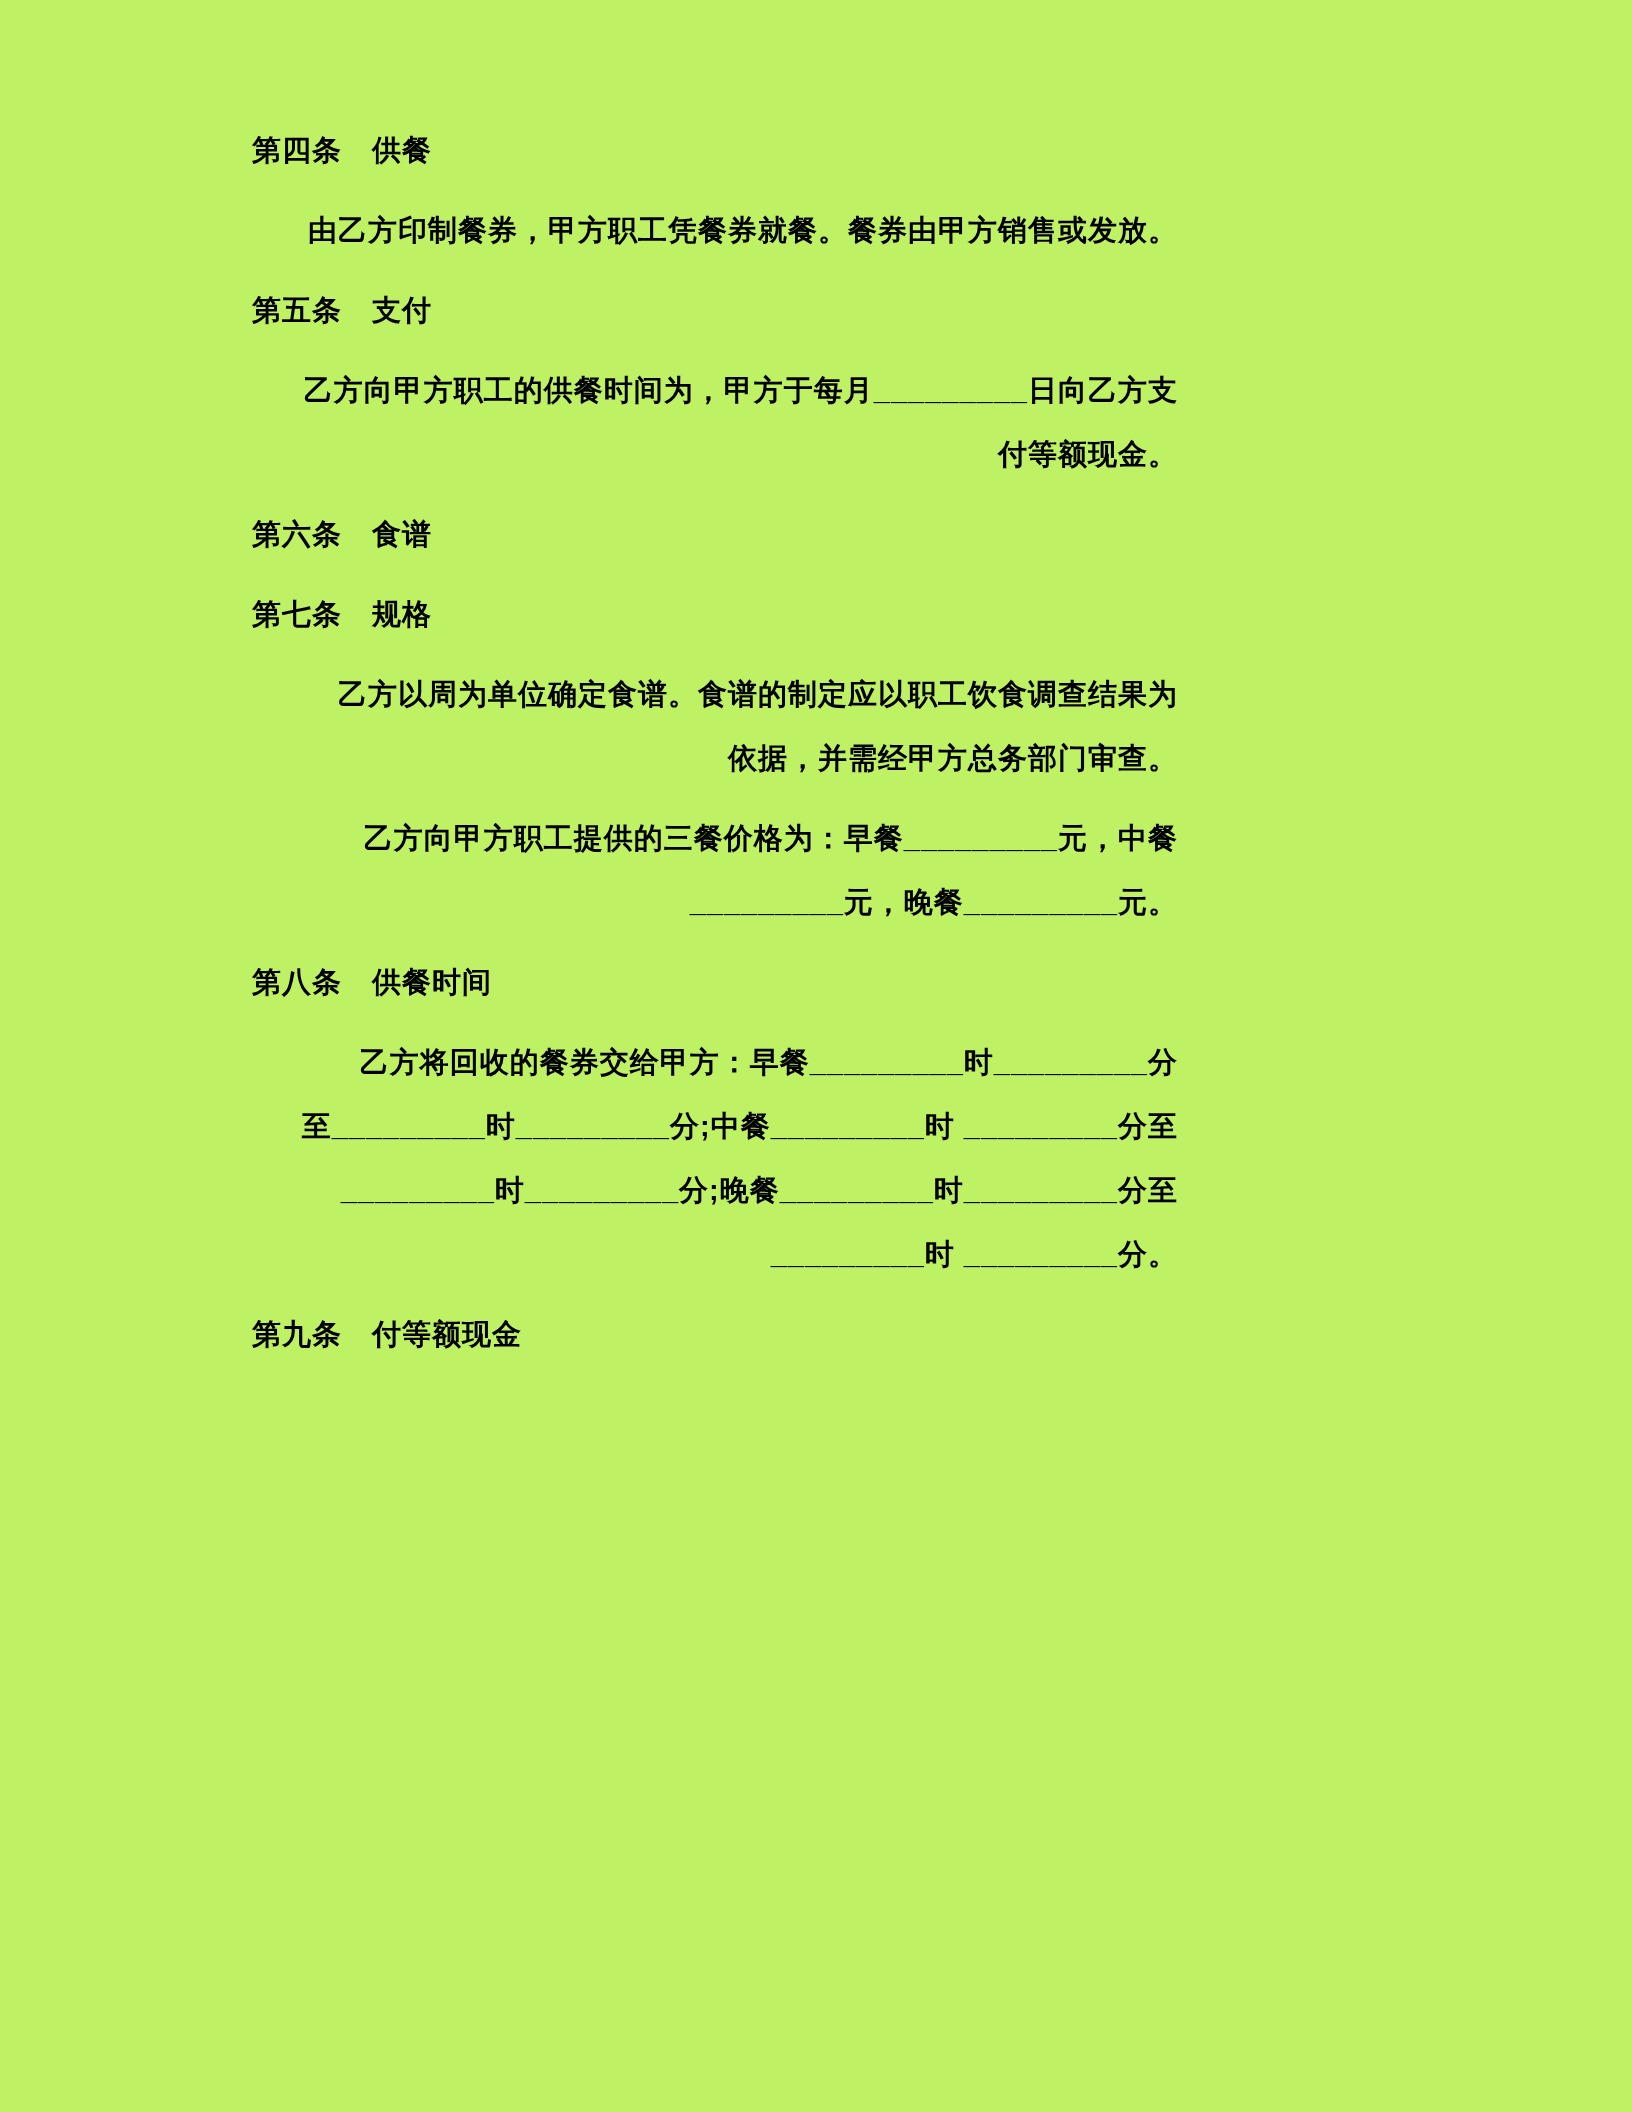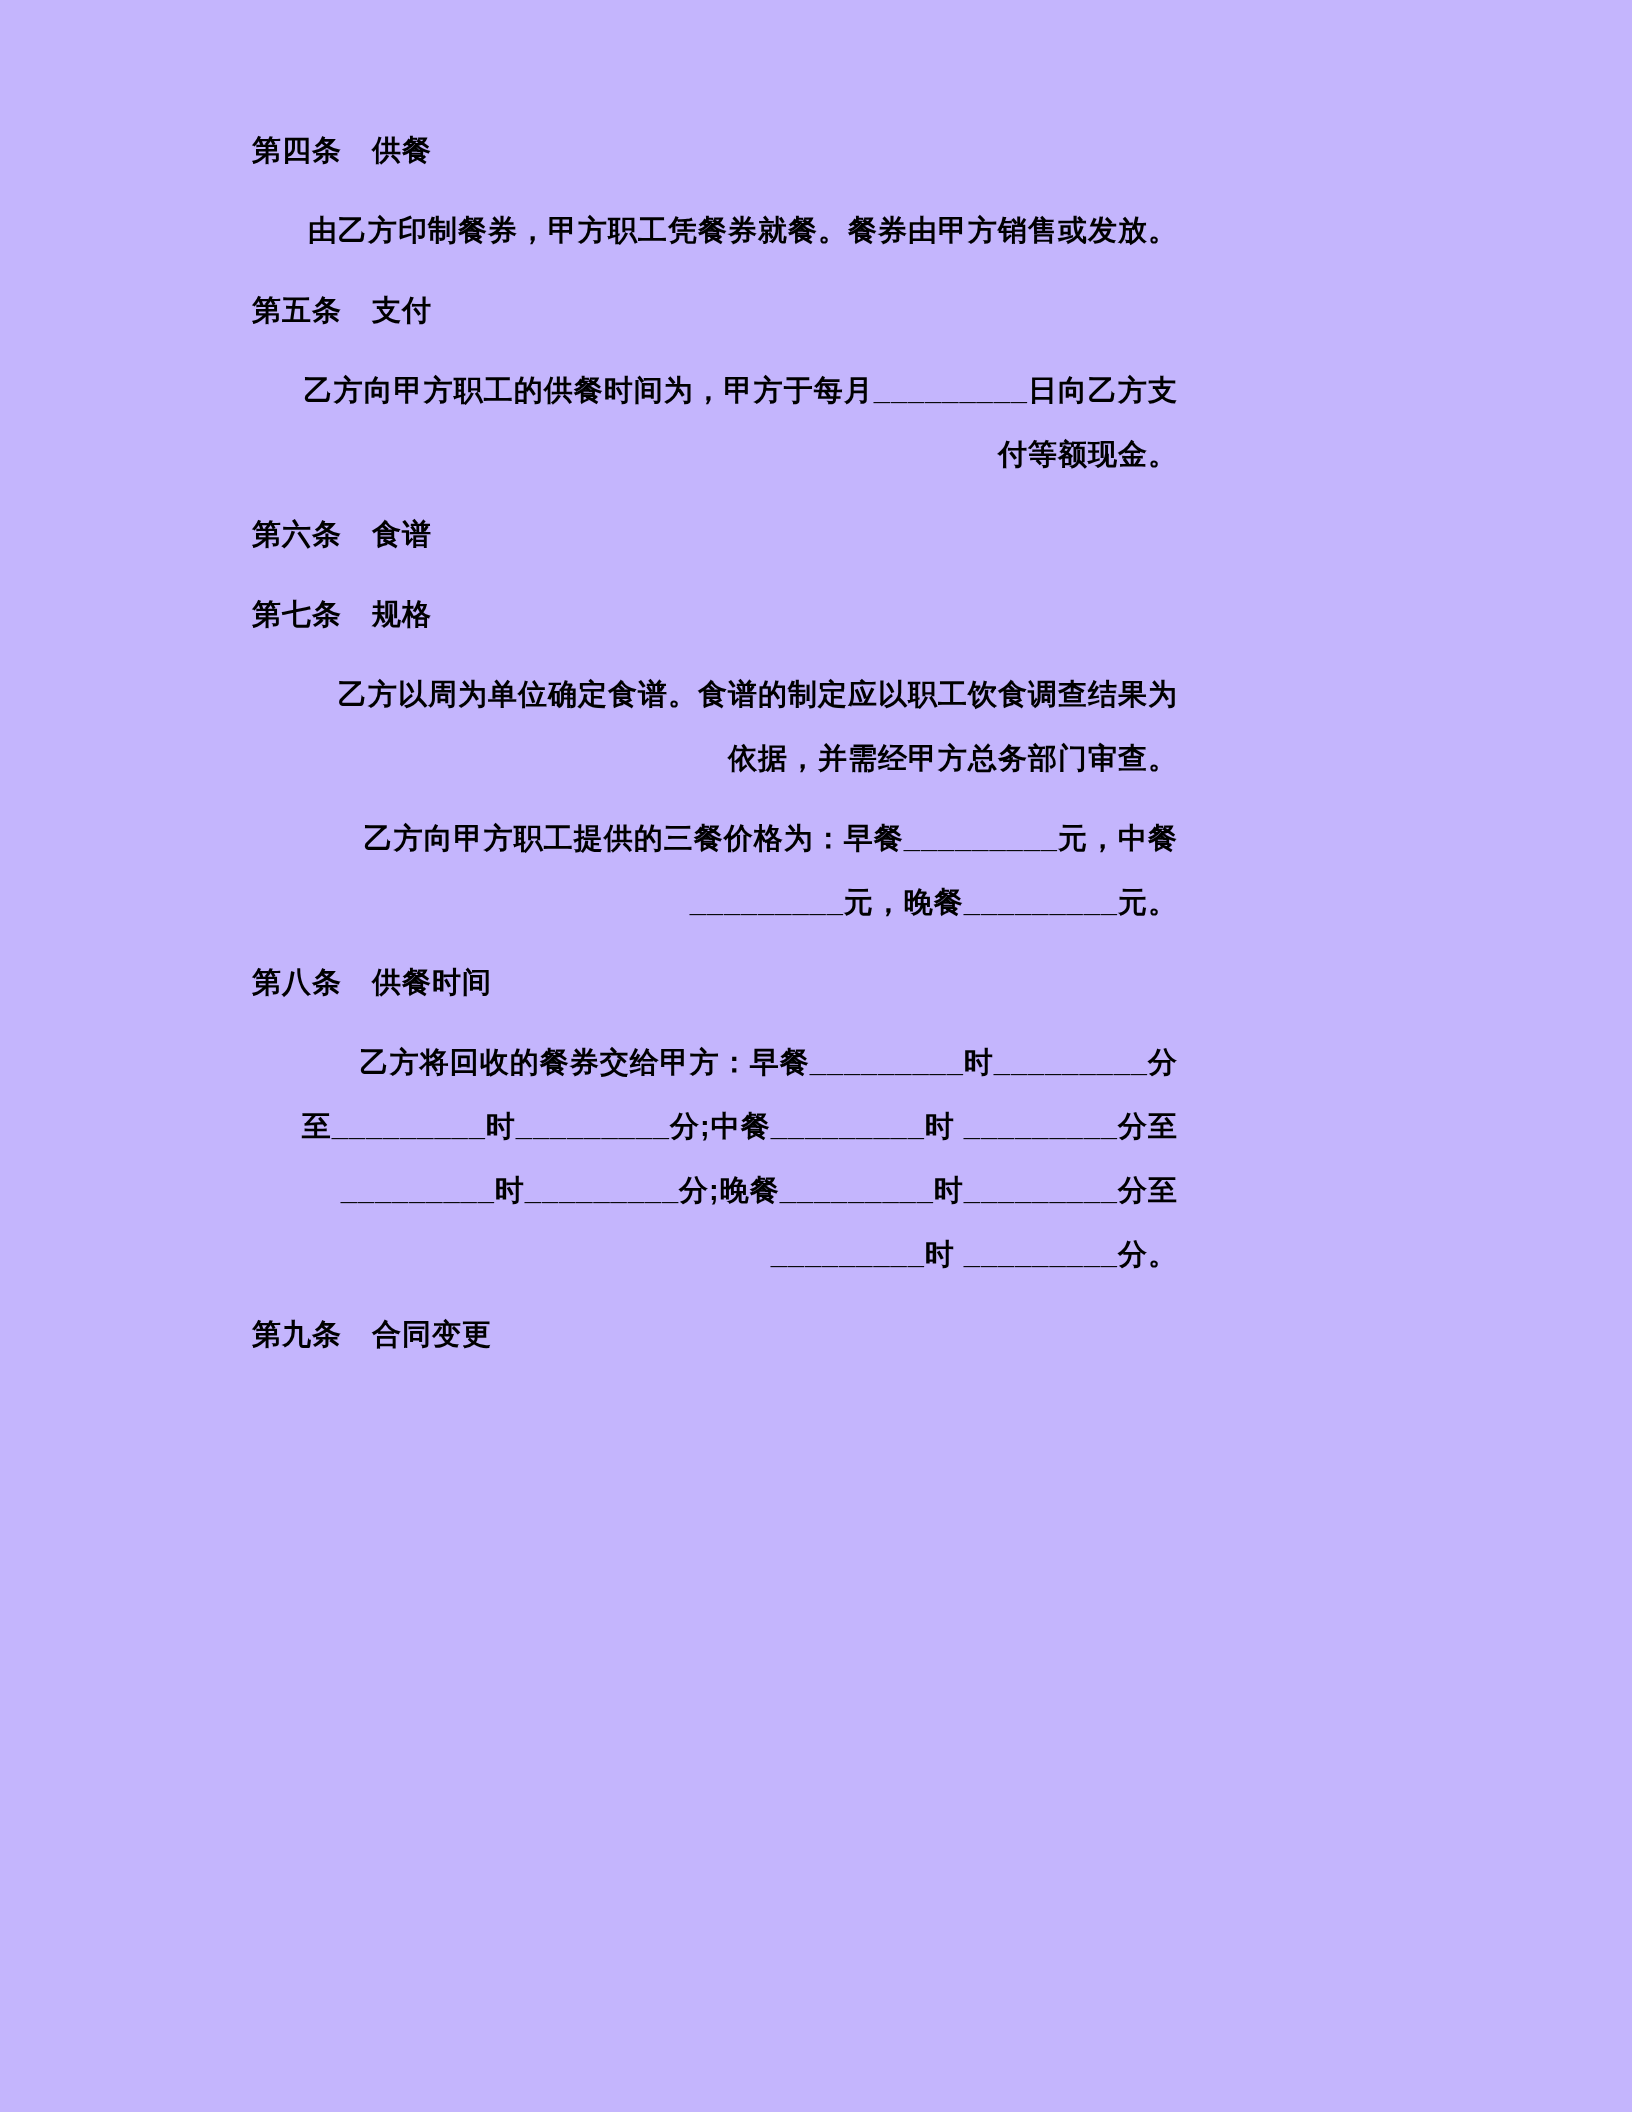--- a/index.html
+++ b/index.html
@@ -4,21 +4,21 @@
 <style>
   html, body {
     margin: 0;
     padding: 0;
     background: #ffffff;
   }
   .page {
     position: relative;
     width: 1632px;
     height: 2112px;
-    background: #c4b5fd;
+    background: #bef264;
     box-sizing: border-box;
     padding: 118px 120px 0 178px;
     overflow: hidden;
     font-family: "Liberation Sans", "DejaVu Sans", sans-serif;
     color: #000000;
   }
   .para {
     margin: 0 0 16px 0;
     font-size: 29px;
     line-height: 64px;
@@ -50,15 +50,15 @@
       <div class="para heading">第七条　规格</div>
       <div class="para body-text">乙方以周为单位确定食谱。食谱的制定应以职工饮食调查结果为
 依据，并需经甲方总务部门审查。</div>
       <div class="para body-text">乙方向甲方职工提供的三餐价格为：早餐_________元，中餐
 _________元，晚餐_________元。</div>
       <div class="para heading">第八条　供餐时间</div>
       <div class="para body-text">乙方将回收的餐券交给甲方：早餐_________时_________分
 至_________时_________分;中餐_________时 _________分至
 _________时_________分;晚餐_________时_________分至
 _________时 _________分。</div>
-      <div class="para heading">第九条　合同变更</div>
+      <div class="para heading">第九条　付等额现金</div>
     </div>
 </div>
 
 </body></html>

